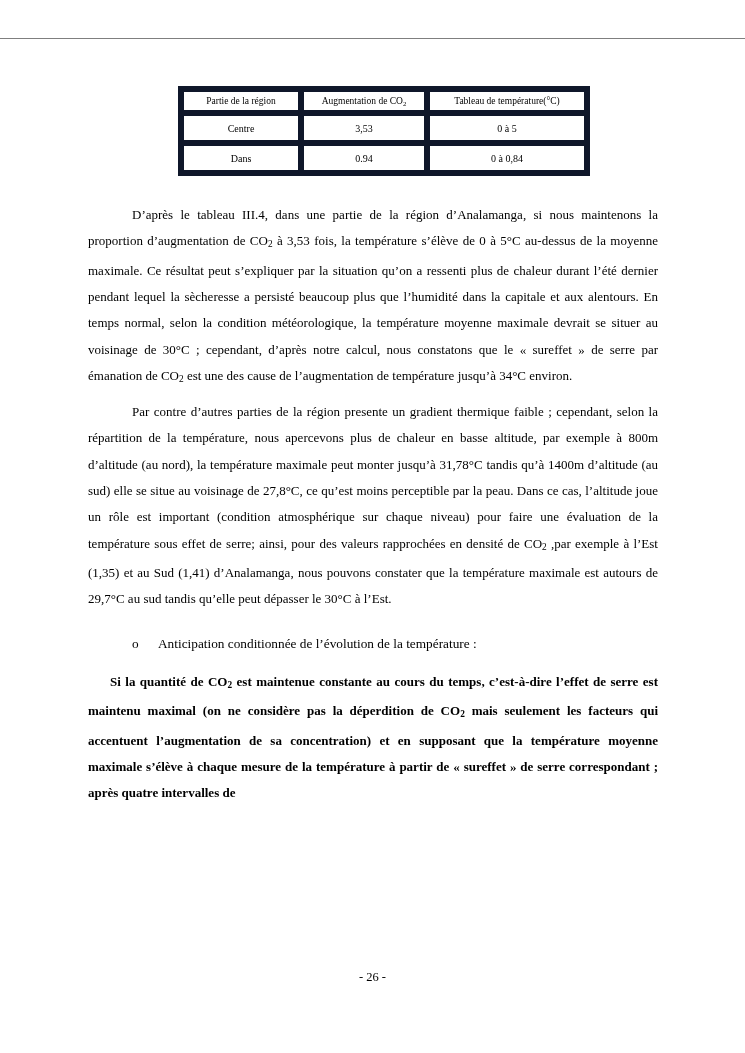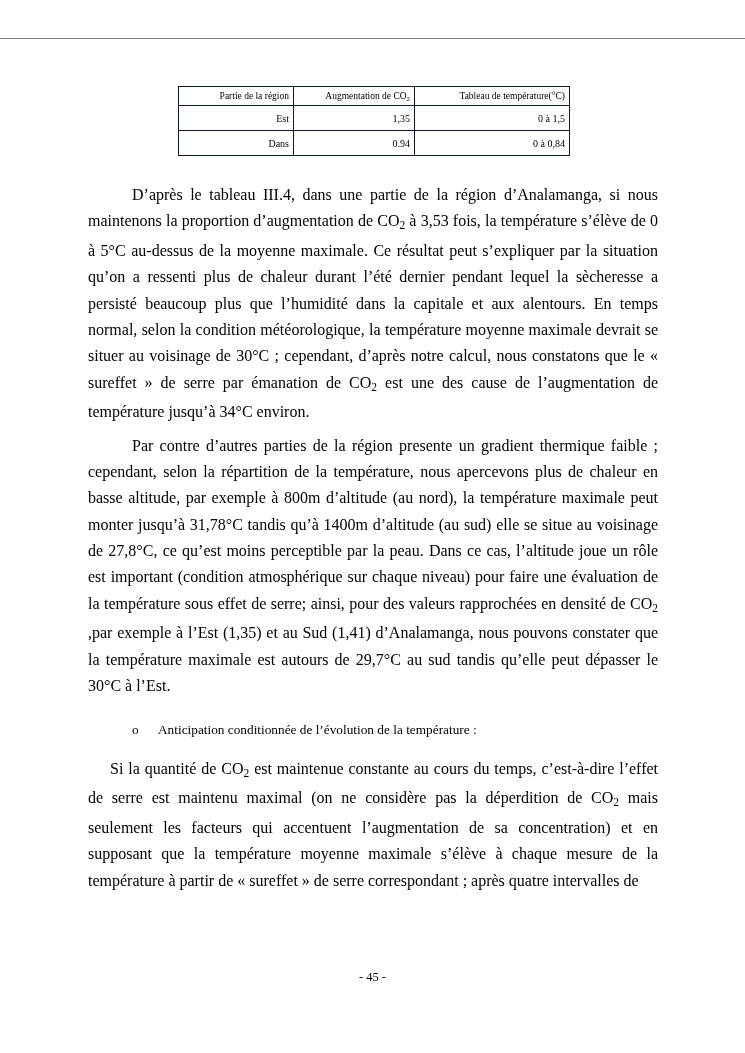--- a/index.html
+++ b/index.html
@@ -42,22 +42,22 @@
     color: #36557a;
     margin: 0 0 14px 0;
   }
   table.data {
     border-collapse: collapse;
     margin: 0 auto 0 90px;
     font-size: 10px;
     font-family: "Liberation Serif", serif;
   }
   table.data th, table.data td {
-    border: 1px solid #0f172a;
-    text-align: right;
+    border: 6px solid #0f172a;
+    text-align: center;
     vertical-align: middle;
     padding: 3px 6px;
     font-weight: normal;
     height: 14px;
   }
   table.data th.c0, table.data td.c0 { width: 106px; }
   table.data th.c1, table.data td.c1 { width: 112px; }
   table.data th.c2, table.data td.c2 { width: 146px; }
   table.data thead th {
     font-size: 9.5px;
@@ -66,47 +66,48 @@
   table.data tbody td {
     font-size: 10px;
     padding: 5px 4px;
   }
   sub {
     font-size: 72%;
     vertical-align: -0.22em;
   }
   .body-text {
     margin: 0;
-    font-size: 16px;
+    font-size: 13px;
     line-height: 26.3px;
     text-align: justify;
     text-justify: inter-word;
   }
   .p-first {
     margin-top: 26px;
     text-indent: 44px;
   }
   .p-second {
     margin-top: 7px;
     text-indent: 44px;
   }
   .bullet-line {
     margin-top: 18px;
-    margin-bottom: 12px;
+    margin-bottom: 0;
     font-size: 13.3px;
     line-height: 26.3px;
     padding-left: 44px;
   }
   .bullet-mark {
     display: inline-block;
     width: 26px;
   }
   .p-third {
-    margin-top: 0;
+    margin-top: 12px;
     text-indent: 22px;
+    font-weight: bold;
   }
   .footer {
     position: absolute;
     left: 0;
     top: 970px;
     width: 745px;
     text-align: center;
     font-size: 12.5px;
     font-family: "Liberation Serif", serif;
   }
@@ -124,39 +125,39 @@
     <table class="data">
       <thead>
         <tr>
           <th class="c0">Partie de la région</th>
           <th class="c1"><span>Augmentation de CO</span><sub>2</sub></th>
           <th class="c2">Tableau de température(°C)</th>
         </tr>
       </thead>
       <tbody>
         <tr>
-          <td class="c0">Est</td>
-          <td class="c1">1,35</td>
-          <td class="c2">0 à 1,5</td>
+          <td class="c0">Centre</td>
+          <td class="c1">3,53</td>
+          <td class="c2">0 à 5</td>
         </tr>
         <tr>
           <td class="c0">Dans</td>
           <td class="c1">0.94</td>
           <td class="c2">0 à 0,84</td>
         </tr>
       </tbody>
     </table>
 
     <p class="body-text p-first"><span>D’après le tableau III.4, dans une partie de la région d’Analamanga, si nous maintenons la proportion d’augmentation de CO</span><sub>2</sub><span> à 3,53 fois, la température s’élève de 0 à 5°C au-dessus de la moyenne maximale. Ce résultat peut s’expliquer par la situation qu’on a ressenti plus de chaleur durant l’été dernier pendant lequel la sècheresse a persisté beaucoup plus que l’humidité dans la capitale et aux alentours. En temps normal, selon la condition météorologique, la température moyenne maximale devrait se situer au voisinage de 30°C ; cependant, d’après notre calcul, nous constatons que le « sureffet » de serre par émanation de CO</span><sub>2</sub><span> est une des cause de l’augmentation de température jusqu’à 34°C environ.</span></p>
 
     <p class="body-text p-second"><span>Par contre d’autres parties de la région presente un gradient thermique faible ; cependant, selon la répartition de la température, nous apercevons plus de chaleur en basse altitude, par exemple à 800m d’altitude (au nord), la température maximale peut monter jusqu’à 31,78°C tandis qu’à 1400m d’altitude (au sud) elle se situe au voisinage de 27,8°C, ce qu’est moins perceptible par la peau. Dans ce cas, l’altitude joue un rôle est important (condition atmosphérique sur chaque niveau) pour faire une évaluation de la température sous effet de serre; ainsi, pour des valeurs rapprochées en densité de CO</span><sub>2</sub><span> ,par exemple à l’Est (1,35) et au Sud (1,41) d’Analamanga, nous pouvons constater que la température maximale est autours de 29,7°C au sud tandis qu’elle peut dépasser le 30°C à l’Est.</span></p>
 
     <p class="bullet-line"><span class="bullet-mark">o</span><span>Anticipation conditionnée de l’évolution de la température :</span></p>
 
     <p class="body-text p-third"><span>Si la quantité de CO</span><sub>2</sub><span> est maintenue constante au cours du temps, c’est-à-dire l’effet de serre est maintenu maximal (on ne considère pas la déperdition de CO</span><sub>2</sub><span> mais seulement les facteurs qui accentuent l’augmentation de sa concentration) et en supposant que la température moyenne maximale s’élève à chaque mesure de la température à partir de « sureffet » de serre correspondant ; après quatre intervalles de</span></p>
 
   </div>
 
   <div class="footer">
-    <span>- 45 -</span>
+    <span>- 26 -</span>
   </div>
 
 </div>
 
 </body></html>

